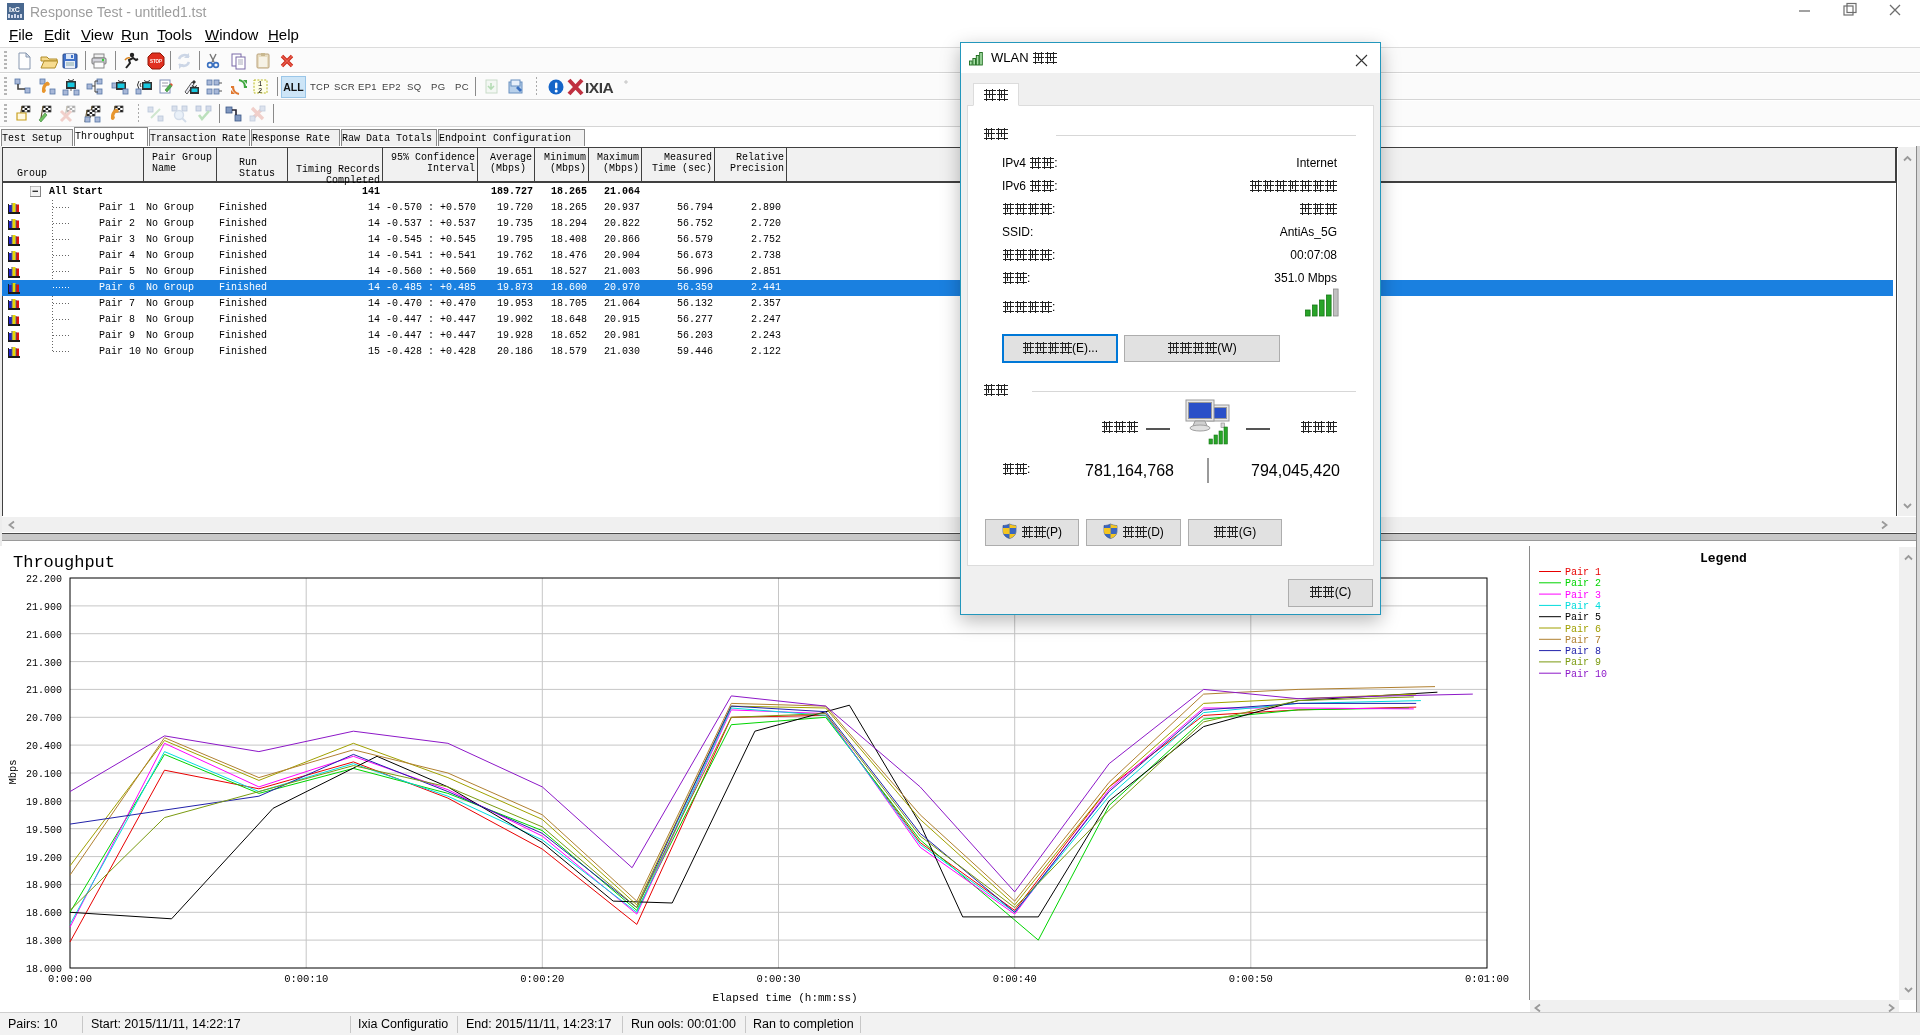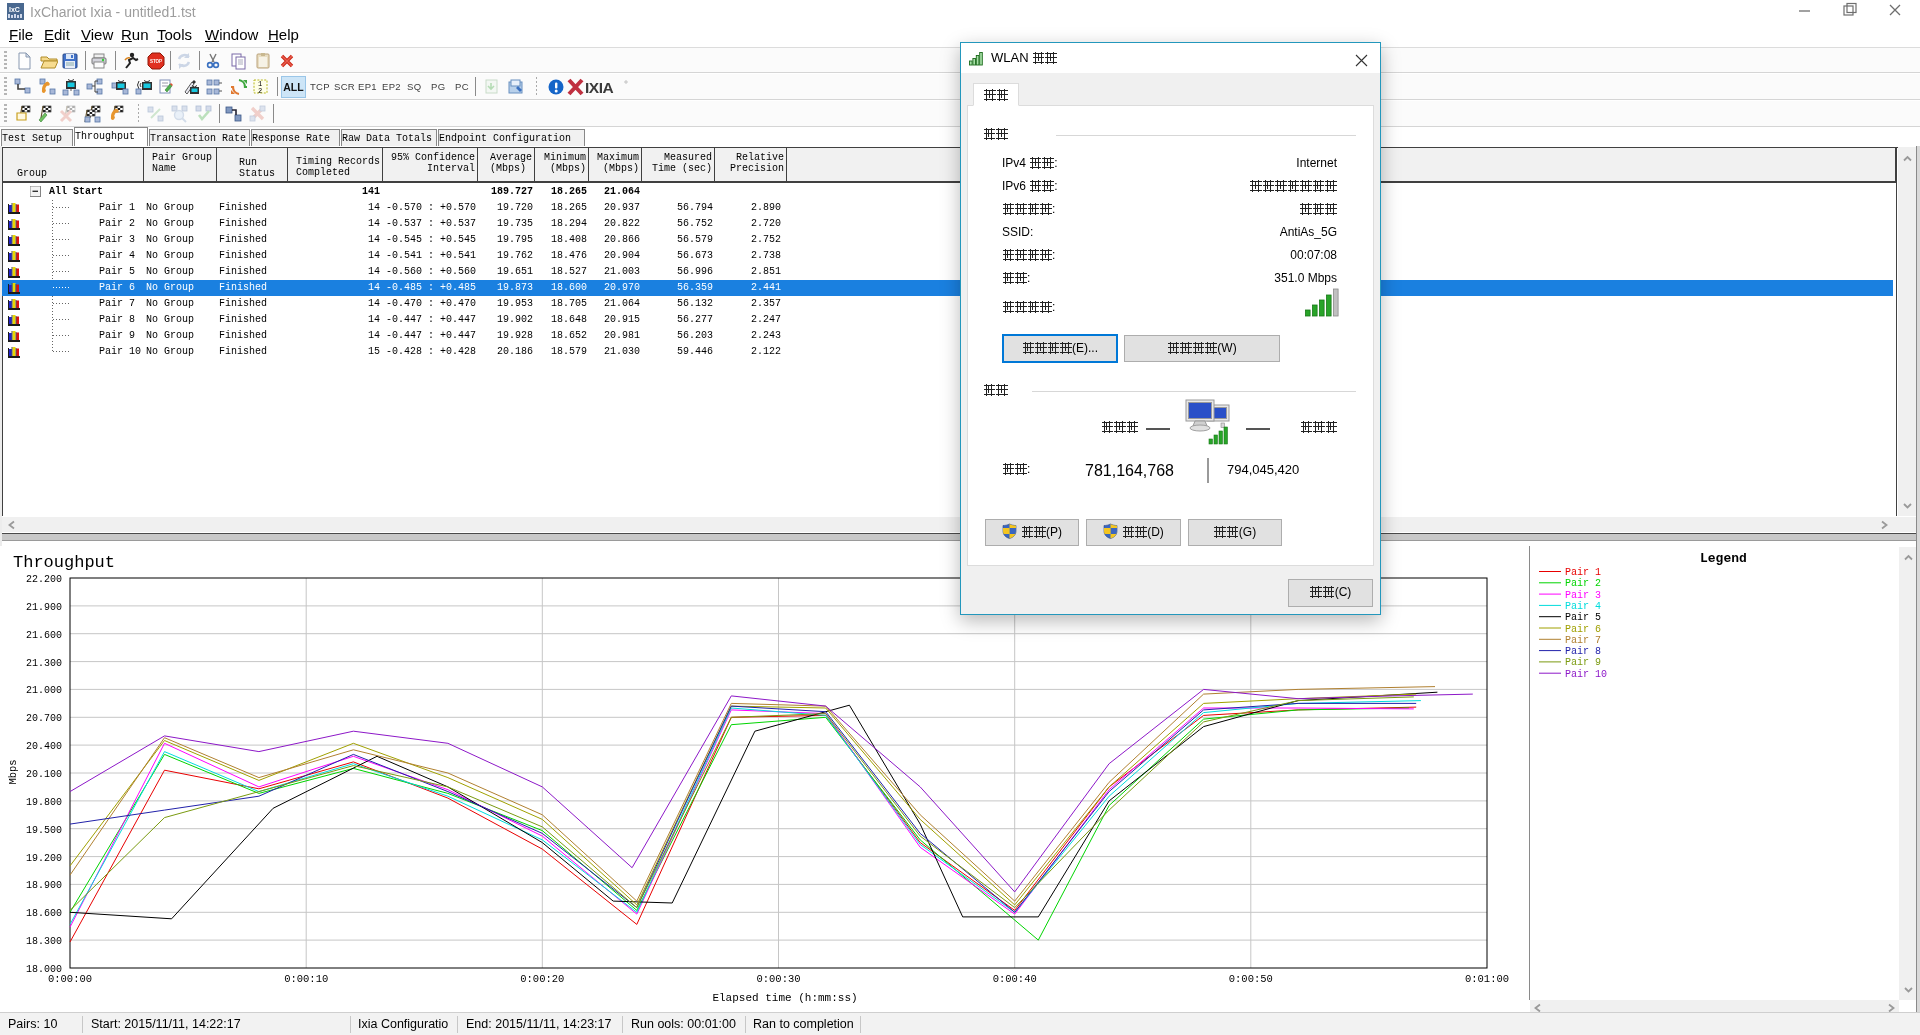--- a/index.html
+++ b/index.html
@@ -67,21 +67,21 @@
 <div id="titlebar">
  <svg class="abs" style="left:7px;top:3px" width="17" height="17">
       <rect x="0" y="0" width="17" height="17" fill="#49688f"></rect>
       <text x="2" y="9" font-size="7" fill="#fff" font-family="Liberation Sans" font-weight="bold">IxC</text>
       <rect x="1" y="11" width="2" height="4" fill="#cfd8ea"></rect>
       <rect x="4" y="12" width="2" height="3" fill="#cfd8ea"></rect>
       <rect x="7" y="11" width="2" height="4" fill="#cfd8ea"></rect>
       <rect x="10" y="12" width="2" height="3" fill="#cfd8ea"></rect>
       <rect x="13" y="11" width="2" height="4" fill="#cfd8ea"></rect>
     </svg>
- <span id="title-txt">IxChariot Ixia - untitled1.tst</span>
+ <span id="title-txt">Response Test - untitled1.tst</span>
  <svg class="abs" style="left:1794px;top:0" width="112" height="20">
   <line x1="5" y1="11" x2="16" y2="11" stroke="#6e6e6e" stroke-width="1.3"></line>
   <rect x="50" y="6" width="9" height="9" fill="none" stroke="#6e6e6e" stroke-width="1.2"></rect>
   <rect x="53" y="3.5" width="9" height="9" fill="none" stroke="#6e6e6e" stroke-width="1.2"></rect>
   <path d="M96 5 L106 15 M106 5 L96 15" stroke="#6e6e6e" stroke-width="1.3"></path>
  </svg>
 </div>
 
 <div id="menubar">
  <span style="left:9px"><u>F</u>ile</span>
@@ -398,21 +398,21 @@
       <div class="hc" style="left:0px;width:141px">
         <div style="left:14px;bottom:2px;position:absolute;width:auto">Group</div>
       </div>
 <div class="hc" style="left:141px;width:73px">
         <div style="left:8px;top:4px;position:absolute;width:auto">Pair Group<br>Name</div>
       </div>
 <div class="hc" style="left:214px;width:71px">
         <div style="left:22px;bottom:2px;position:absolute;width:auto">Run Status</div>
       </div>
 <div class="hc" style="left:285px;width:95px">
-        <div style="right:2px;top:8px;position:absolute;width:auto">Timing Records<br>Completed</div>
+        <div style="right:2px;top:16px;position:absolute;text-align:right;width:auto">Timing Records<br>Completed</div>
       </div>
 <div class="hc" style="left:380px;width:95px">
         <div style="right:2px;top:4px;position:absolute;text-align:right;width:auto">95% Confidence<br>Interval</div>
       </div>
 <div class="hc" style="left:475px;width:57px">
         <div style="right:2px;top:4px;position:absolute;text-align:left;width:auto">Average<br>(Mbps)</div>
       </div>
 <div class="hc" style="left:532px;width:54px">
         <div style="right:2px;top:4px;position:absolute;text-align:right;width:auto">Minimum<br>(Mbps)</div>
       </div>
@@ -704,21 +704,21 @@
         <rect x="29" y="36" width="3.4" height="9" fill="#28a428"></rect>
         <rect x="34" y="32" width="3.4" height="13" fill="#28a428"></rect>
         <rect x="39" y="28" width="3.4" height="17" fill="#28a428"></rect>
       </g>
     </svg>
 <div class="abs" style="left:285px;top:385px;width:24px;height:2px;background:#555"></div>
 <div class="abs" style="left:339px;top:377px;font-size:12px"><i class="z"></i><i class="z"></i><i class="z"></i></div>
 <div class="abs" style="left:41px;top:419px;font-size:12px"><i class="z"></i><i class="z"></i>:</div>
 <div class="abs" style="left:100px;top:419px;width:113px;font-size:16px;text-align:right">781,164,768</div>
 <div class="abs" style="left:246px;top:415px;width:1.5px;height:25px;background:#9a9a9a"></div>
-<div class="abs" style="left:266px;top:419px;width:113px;font-size:13px;text-align:left">794,045,420</div>
+<div class="abs" style="left:266px;top:419px;width:113px;font-size:16px;text-align:right">794,045,420</div>
 <div class="dbtn" style="left:24px;top:476px;width:94px;height:27px;line-height:24px"><svg width="15" height="16" viewBox="0 0 15 16" style="vertical-align:-3px;margin-right:4px">
         <path d="M7.5 1 C9.5 2 12 2.5 14 2.5 V8 C14 12 11 14.5 7.5 15.5 C4 14.5 1 12 1 8 V2.5 C3 2.5 5.5 2 7.5 1 Z" fill="#3a66c0" stroke="#28468a" stroke-width="0.6"></path>
         <path d="M7.5 1 C9.5 2 12 2.5 14 2.5 V8 C14 12 11 14.5 7.5 15.5 Z" fill="#f4c520"></path>
         <path d="M7.5 5 L14 5 L14 8 C14 9 13.8 10 13.3 11 L7.5 11 Z" fill="#3a66c0"></path>
         <path d="M1 5 L7.5 5 L7.5 11 L1.7 11 C1.2 10 1 9 1 8 Z" fill="#f4c520"></path>
       </svg><i class="z"></i><i class="z"></i>(P)</div>
 <div class="dbtn" style="left:125px;top:476px;width:95px;height:27px;line-height:24px"><svg width="15" height="16" viewBox="0 0 15 16" style="vertical-align:-3px;margin-right:4px">
         <path d="M7.5 1 C9.5 2 12 2.5 14 2.5 V8 C14 12 11 14.5 7.5 15.5 C4 14.5 1 12 1 8 V2.5 C3 2.5 5.5 2 7.5 1 Z" fill="#3a66c0" stroke="#28468a" stroke-width="0.6"></path>
         <path d="M7.5 1 C9.5 2 12 2.5 14 2.5 V8 C14 12 11 14.5 7.5 15.5 Z" fill="#f4c520"></path>
         <path d="M7.5 5 L14 5 L14 8 C14 9 13.8 10 13.3 11 L7.5 11 Z" fill="#3a66c0"></path>

